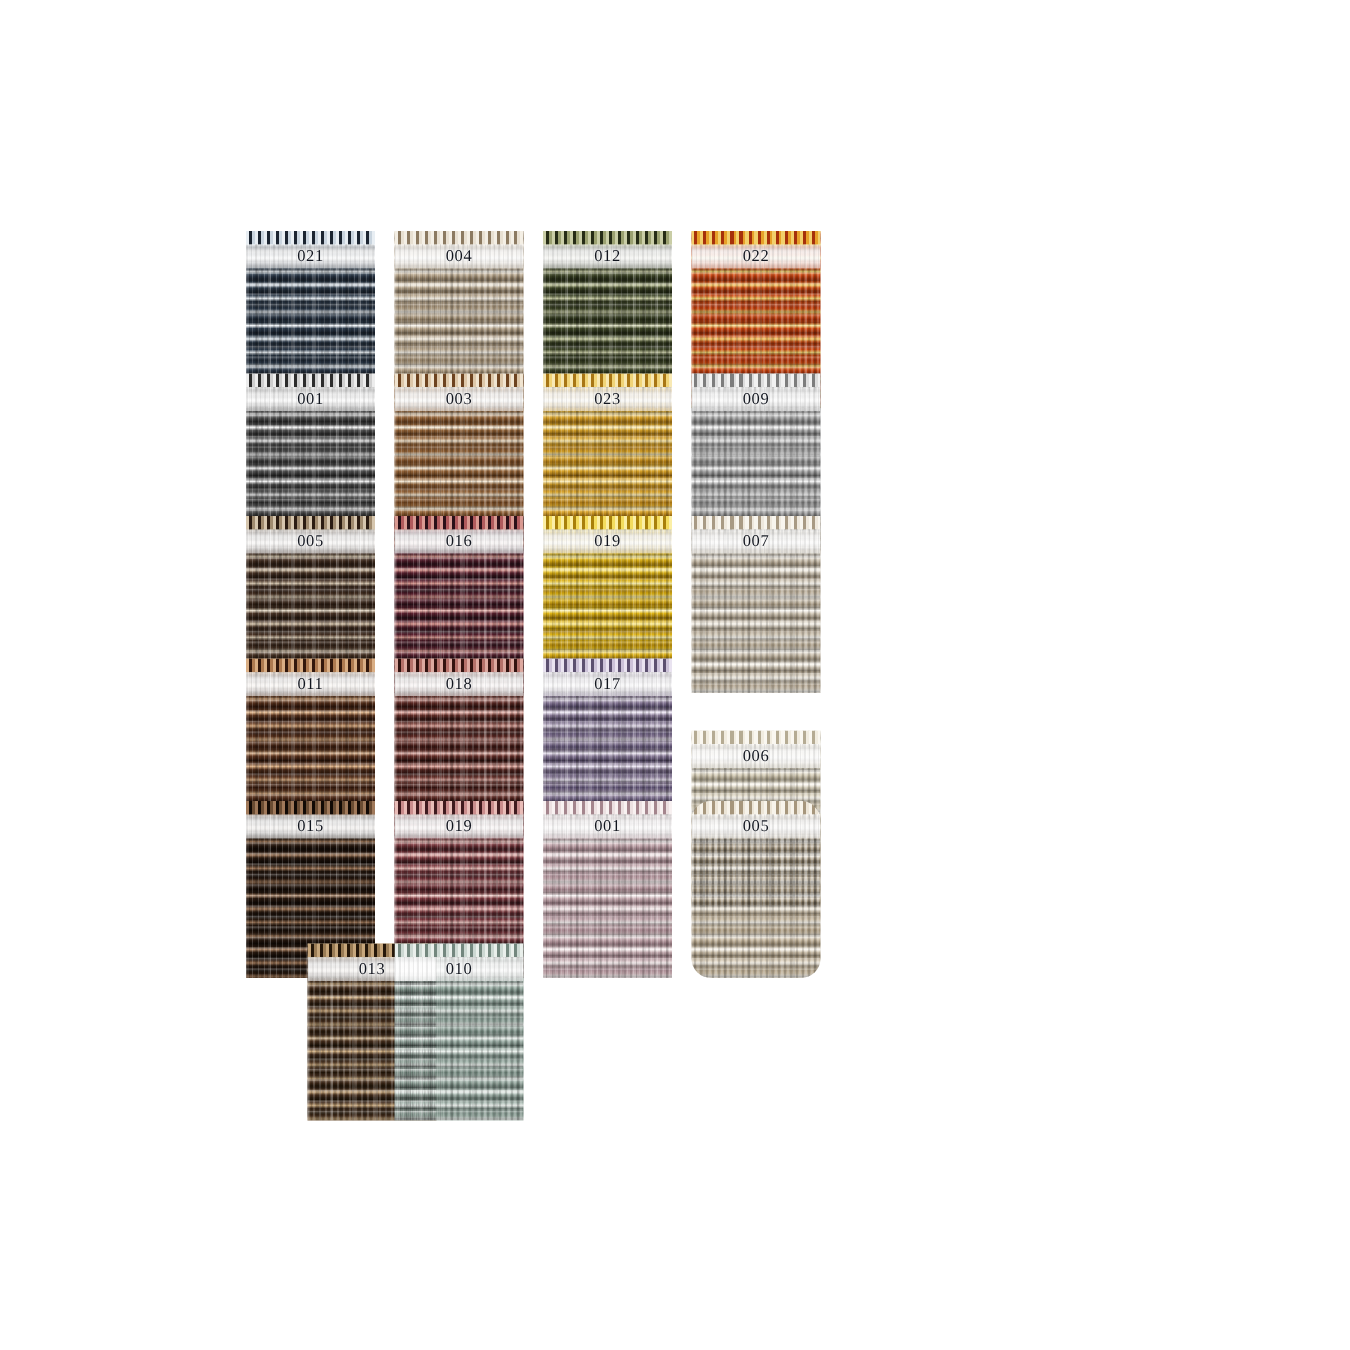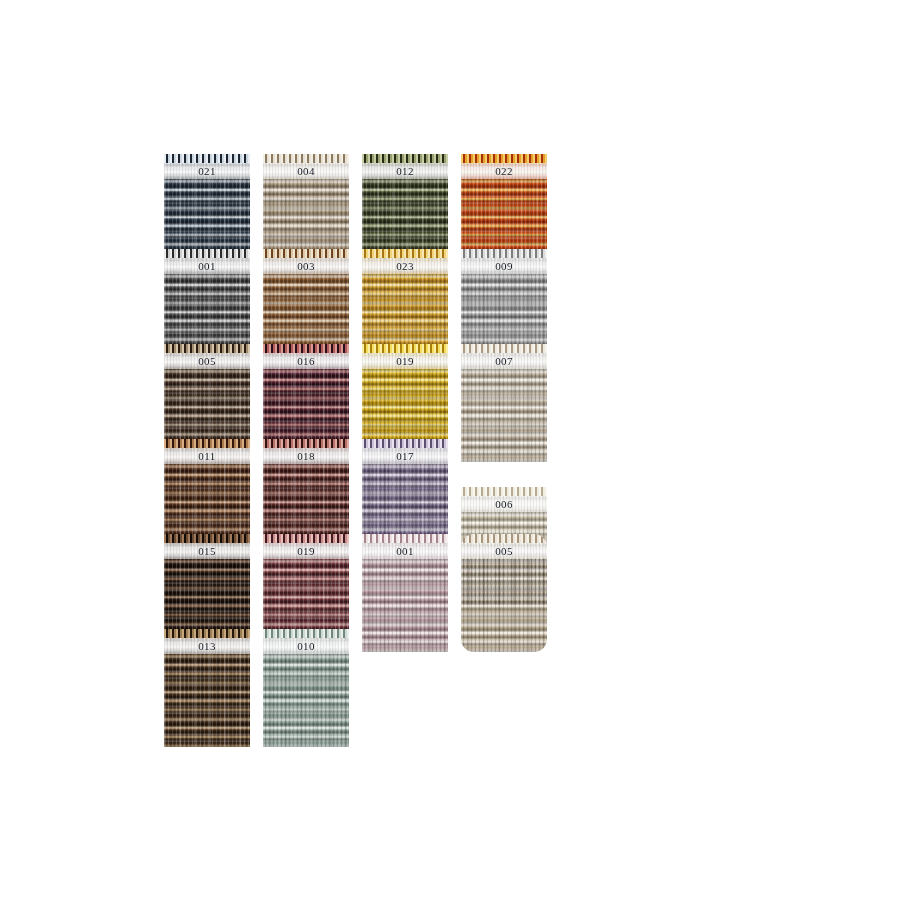--- a/index.html
+++ b/index.html
@@ -346,21 +346,21 @@
     </div>
     <div class="swatch" style="background: repeating-linear-gradient(rgb(247, 243, 234) 0px, rgb(203, 189, 166) 2px, rgb(166, 150, 124) 5px, rgb(203, 189, 166) 7px, rgb(247, 243, 234) 9px); border-radius: 13px;">
       <div class="warp"></div>
       <div class="weft"></div>
       <div class="slub" style="opacity: 0.3;"></div>
       <div class="selvedge" style="background: repeating-linear-gradient(to right, rgb(247, 243, 234) 0px, rgb(247, 243, 234) 2px, rgb(166, 150, 124) 2px, rgb(166, 150, 124) 4px, rgb(236, 229, 215) 4px, rgb(236, 229, 215) 6px);"></div>
       <div class="label-band">
         <span class="label-text">005</span>
       </div>
     </div>
-    <div class="swatch" style="background: repeating-linear-gradient(rgb(199, 167, 124) 0px, rgb(75, 51, 33) 2px, rgb(37, 23, 9) 5px, rgb(75, 51, 33) 7px, rgb(199, 167, 124) 9px);">
+    <div class="swatch" style="background: repeating-linear-gradient(rgb(199, 167, 124) 0px, rgb(75, 51, 33) 2px, rgb(37, 23, 9) 5px, rgb(75, 51, 33) 7px, rgb(199, 167, 124) 9px); margin-left: 41px;">
       <div class="warp"></div>
       <div class="weft"></div>
       <div class="slub"></div>
       <div class="selvedge" style="background: repeating-linear-gradient(to right, rgb(199, 167, 124) 0px, rgb(199, 167, 124) 2px, rgb(37, 23, 9) 2px, rgb(37, 23, 9) 4px, rgb(154, 124, 85) 4px, rgb(154, 124, 85) 6px);"></div>
       <div class="label-band">
         <span class="label-text">013</span>
       </div>
     </div>
     <div class="swatch" style="background: repeating-linear-gradient(rgb(233, 239, 235) 0px, rgb(154, 173, 164) 2px, rgb(115, 135, 126) 5px, rgb(154, 173, 164) 7px, rgb(233, 239, 235) 9px);">
       <div class="warp"></div>

